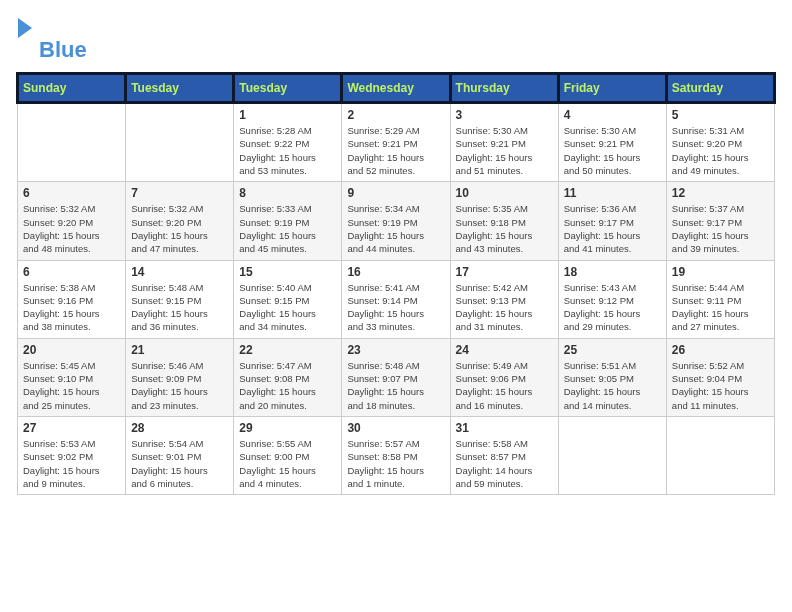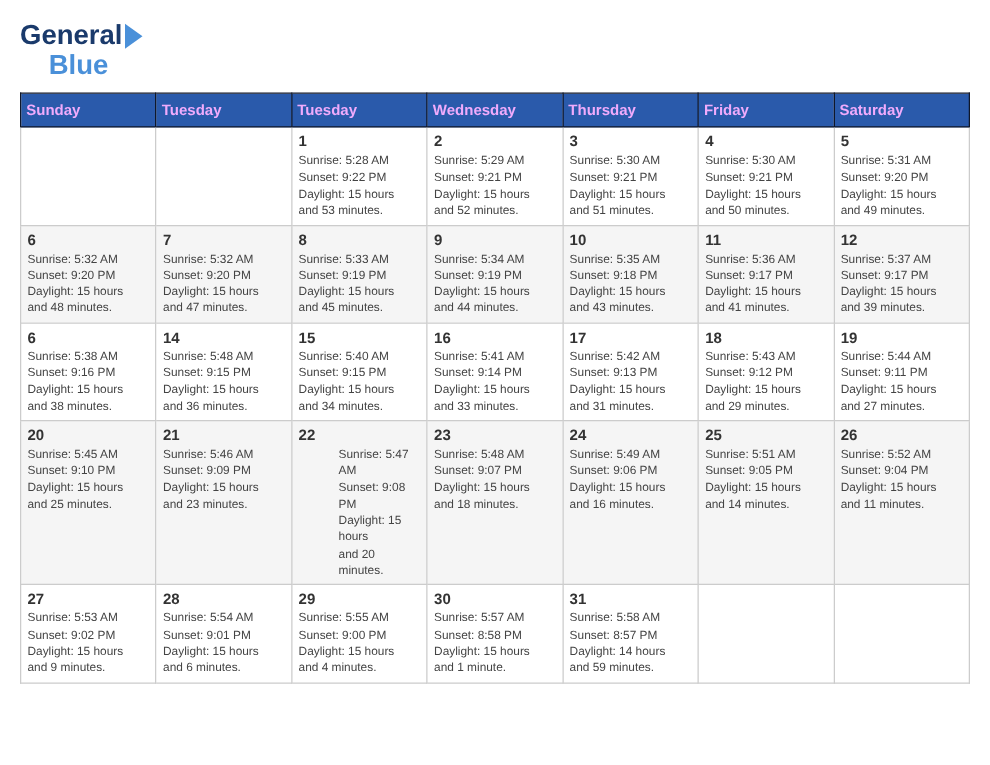--- a/index.html
+++ b/index.html
@@ -51,26 +51,26 @@
       font-size: 15px;
       color: #333;
     }
     table {
       width: 100%;
       border-collapse: collapse;
       border: 1px solid #ccc;
     }
     th {
       background-color: #2a5aab;
-      color: #f0abfc;
+      color: #bef264;
       font-size: 12px;
       font-weight: bold;
       padding: 6px 4px;
       text-align: left;
-      border: 1px solid #0f172a;
+      border: 3px solid #0f172a;
     }
     td {
       vertical-align: top;
       border: 1px solid #ccc;
       padding: 4px 5px;
       font-size: 10px;
       color: #333;
       width: 108px;
       min-height: 70px;
       background: #fff;
@@ -96,21 +96,20 @@
       background: #f5f5f5;
     }
   </style>
 </head>
 <body>
 
 <div class="header">
   <div class="logo">
     <div>
       <div style="display:flex;align-items:center;">
-        <span class="logo-text">General</span>
         <div class="logo-arrow"></div>
       </div>
       <div style="display:flex;align-items:center;">
         <span class="logo-text"><span>Blue</span></span>
       </div>
     </div>
   </div>
   <div class="title-block">
     <div class="month-title"></div>
     <div class="location"></div>
@@ -281,21 +280,21 @@
         </td>
         <td>
           <span class="day-num">21</span>
           <div class="day-info" style="white-space: pre-line;">Sunrise: 5:46 AM
 Sunset: 9:09 PM
 Daylight: 15 hours
 and 23 minutes.</div>
         </td>
         <td>
           <span class="day-num">22</span>
-          <div class="day-info" style="white-space: pre-line; margin-left: 32px;">Sunrise: 5:47 AM
+          <div class="day-info" style="white-space: pre-line;">Sunrise: 5:47 AM
 Sunset: 9:08 PM
 Daylight: 15 hours
 and 20 minutes.</div>
         </td>
         <td>
           <span class="day-num">23</span>
           <div class="day-info" style="white-space: pre-line;">Sunrise: 5:48 AM
 Sunset: 9:07 PM
 Daylight: 15 hours
 and 18 minutes.</div>

